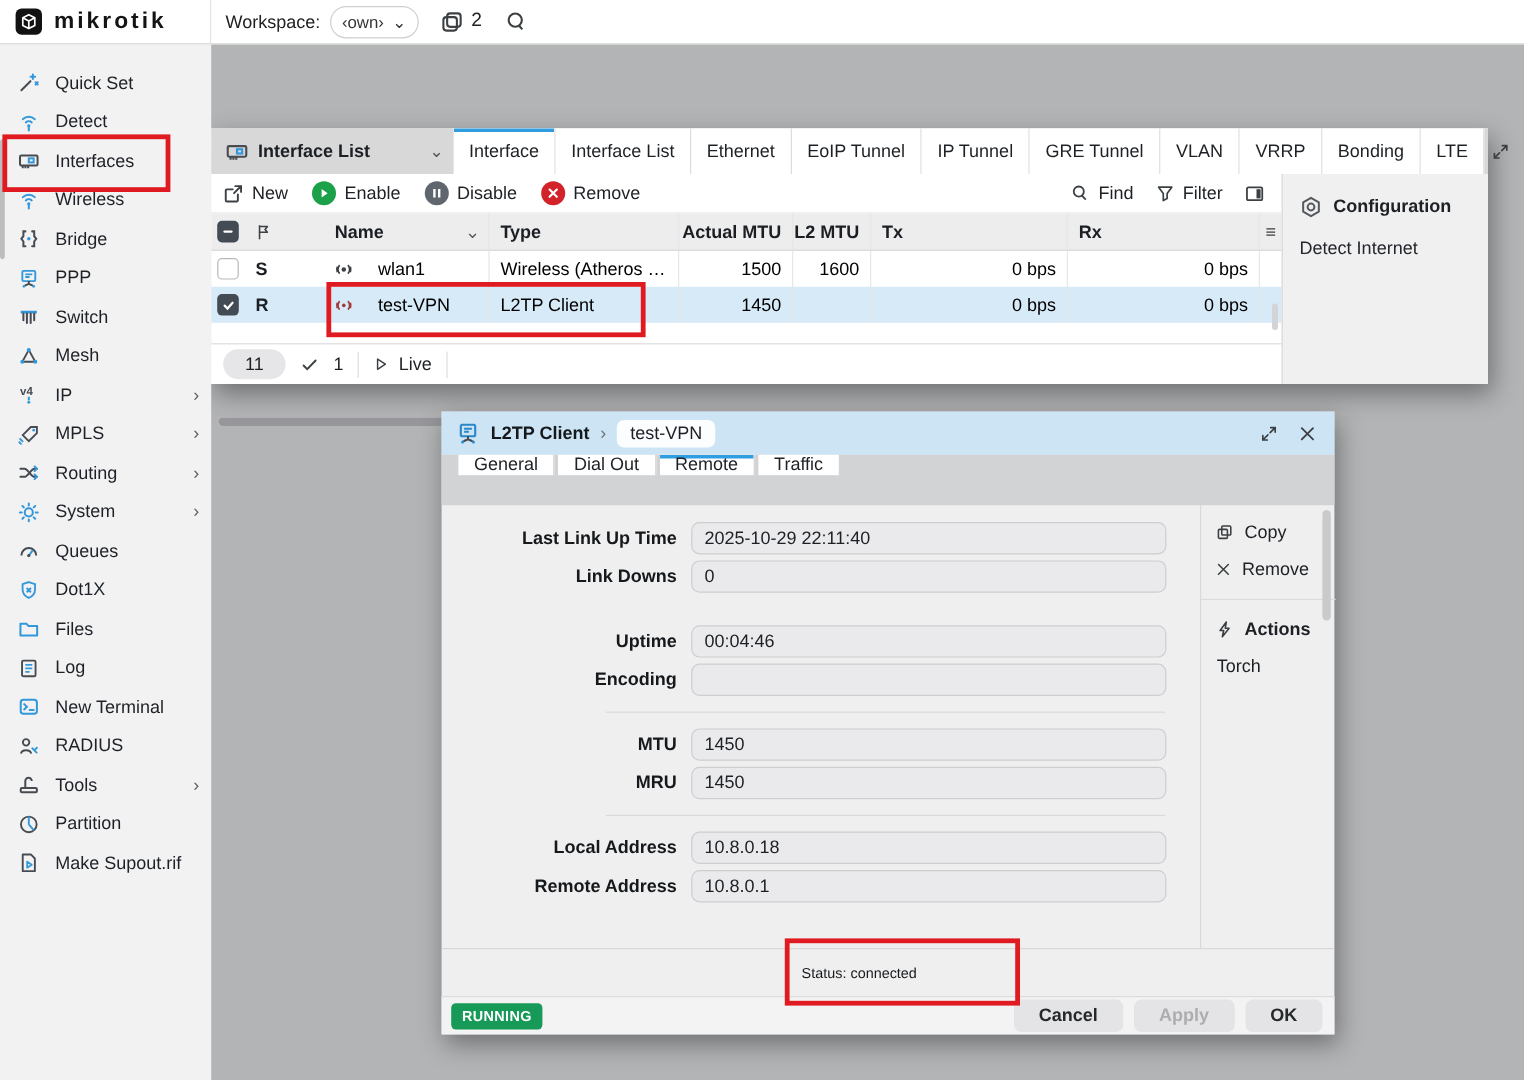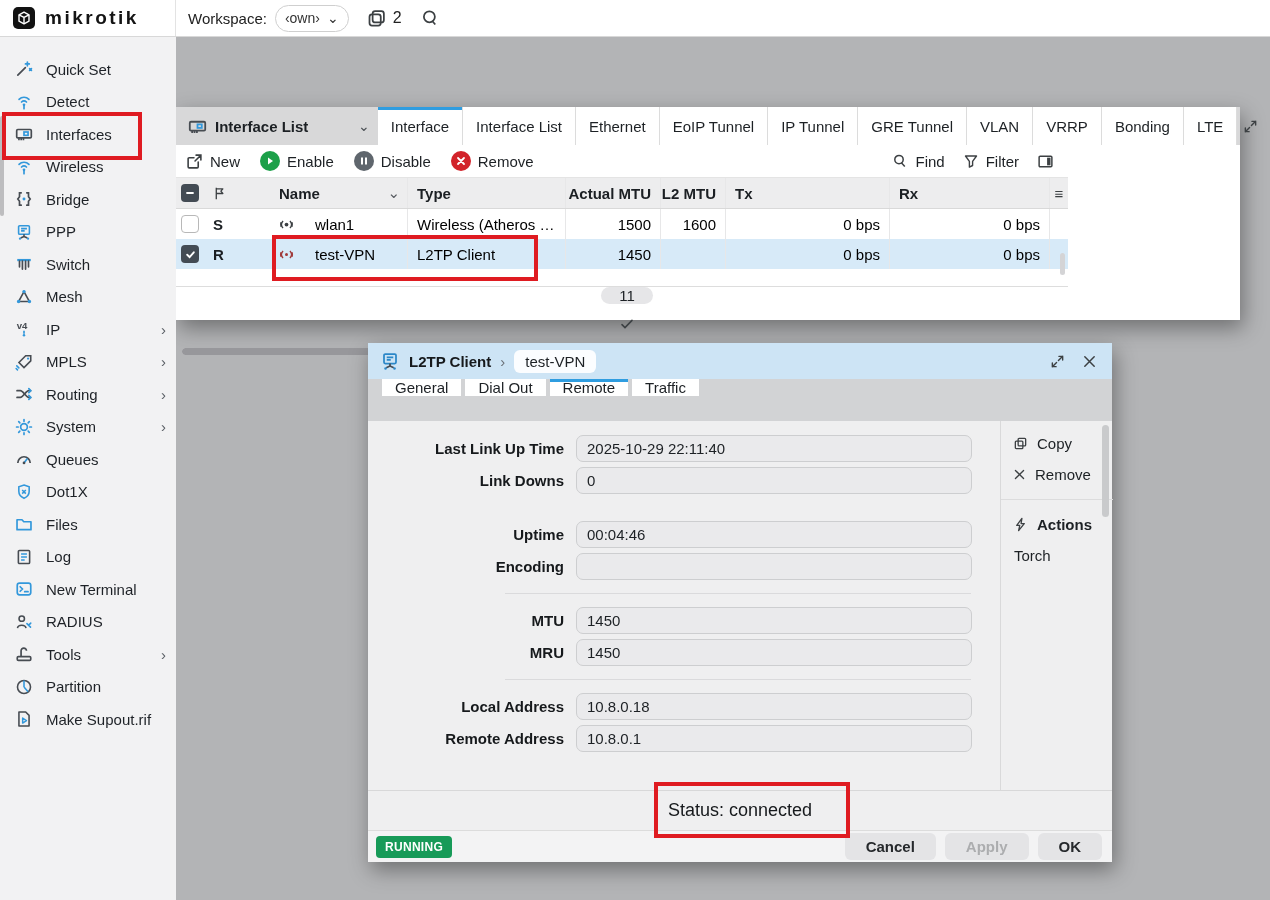--- a/index.html
+++ b/index.html
@@ -51,21 +51,21 @@
   .c-tx.num,.c-rx.num{justify-content:flex-end;padding-right:9px;padding-left:0;}
   .c-rx{width:160px;padding-left:9px;}
   .c-menu{width:18px;border-right:none;justify-content:center;color:#3c4043;font-size:15px;}
   .row-sel{background:#d7eaf8;}
   .cb{width:18px;height:18px;border-radius:4px;box-sizing:border-box;display:flex;align-items:center;justify-content:center;}
   .cb-dark{background:#434b54;} .cb-empty{background:#fff;border:1.5px solid #b8b8b8;}
   .flagtxt{font-weight:700;color:#1b1f23;}
   .hscroll{position:absolute;left:6px;top:170px;width:880px;height:7px;background:#dededf;border-radius:4px;}
   .hscroll .thumb{width:78%;height:7px;background:#97979b;border-radius:4px;}
   .vscroll-mini{position:absolute;left:884px;top:75px;width:5px;height:22px;background:#d4d4d6;border-radius:3px;}
-  .il-status{position:absolute;left:0;bottom:0;width:892px;height:34px;background:#fff;border-top:1px solid #ddd;display:flex;align-items:center;gap:12px;padding-left:10px;box-sizing:border-box;font-size:15px;color:#1d2125;flex-direction:column;}
+  .il-status{position:absolute;left:0;bottom:0;width:892px;height:34px;background:#fff;border-top:1px solid #ddd;display:flex;align-items:center;gap:12px;padding-left:10px;box-sizing:border-box;font-size:15px;color:#1d2125;}
   .pill{background:#e6e6e8;border-radius:13px;min-width:36px;height:25px;display:flex;align-items:center;justify-content:center;padding:0 8px;}
   .vsep{width:1px;height:22px;background:#dedede;}
   .livebtn{display:flex;align-items:center;gap:8px;}
   .cfg-panel{position:absolute;left:892px;top:38px;width:172px;bottom:0;background:#f0f0f1;border-left:1px solid #dadada;box-sizing:border-box;padding:18px 0 0 14px;}
   .cfg-title{display:flex;align-items:center;gap:9px;font-size:15px;font-weight:700;color:#1d2125;}
   .cfg-item{margin-top:17px;font-size:15px;color:#23272b;cursor:default;}
   
   #win-l2tp{left:368px;top:343px;width:744px;height:519px;background:#efeff0;}
   .l2-titlebar{position:absolute;left:0;top:0;right:0;height:36px;background:#cde4f5;display:flex;align-items:center;padding:0 10px 0 12px;box-sizing:border-box;gap:9px;}
   .l2-title{font-size:15px;font-weight:700;color:#16191c;}
@@ -80,21 +80,21 @@
   .field{width:396px;height:27px;background:#eaeaec;border:1px solid #cdced0;border-radius:7px;box-sizing:border-box;font-size:15px;color:#1d2125;display:flex;align-items:center;padding:0 10px;}
   .fgap{height:22px;}
   .fdiv{height:1px;background:#dadadc;margin:13px 0 13px 137px;width:466px;}
   .l2-side{position:absolute;left:632px;top:78px;width:112px;height:369px;border-left:1px solid #d9d9da;box-sizing:border-box;padding:14px 0 0 12px;font-size:15px;color:#1d2125;}
   .sitem{display:flex;align-items:center;gap:9px;margin-bottom:14px;cursor:default;}
   .sdiv{height:1px;background:#dcdcdd;margin:16px 0 16px -12px;width:112px;}
   .sitem.bold{font-weight:700;}
   .l2-scroll{position:absolute;right:3px;top:82px;width:7px;height:358px;}
   .l2-scroll .thumb{width:7px;height:92px;background:#c9cacc;border-radius:4px;}
   .l2-statusline{position:absolute;left:0;top:447px;width:744px;height:40px;border-top:1px solid #d8d8d9;box-sizing:border-box;display:flex;align-items:center;}
-  .l2-statusline span{margin-left:300px;font-size:18px;color:#16191c;}
+  .l2-statusline span{margin-left:300px;font-size:12px;color:#16191c;}
   .l2-footer{position:absolute;left:0;top:487px;width:744px;height:32px;background:#f3f3f4;border-top:1px solid #dcdcdc;box-sizing:border-box;display:flex;align-items:center;padding:0 10px 0 8px;}
   .badge{background:#179a58;color:#ffffff;font-size:12px;font-weight:700;letter-spacing:.3px;border-radius:4px;padding:4px 9px;}
   .btns{margin-left:auto;display:flex;gap:9px;}
   .btn{background:#e4e4e6;border-radius:6px;height:27px;display:flex;align-items:center;justify-content:center;font-size:15px;font-weight:700;color:#26292c;padding:0 21px;cursor:default;}
   .btn.disabled{color:#acadaf;}
   
   .anno{position:absolute;border:4px solid #df1b21;z-index:60;pointer-events:none;}
 </style>
 </head>
 <body>
@@ -581,20 +581,30 @@
       <div class="vsep"></div>
       <div class="livebtn">
         <svg class="ic" width="13" height="13" viewBox="0 0 16 16">
             <path d="M4.5 2.8v10.4l8-5.2z" fill="none" stroke="#3c4043" stroke-width="1.5" stroke-linejoin="round"></path>
           </svg>
         <span>Live</span>
       </div>
       <div class="vsep"></div>
     </div>
 
+    <div class="cfg-panel">
+      <div class="cfg-title">
+        <svg class="ic" width="19" height="19" viewBox="0 0 16 16">
+            <path d="M8 1.6l5.5 3.2v6.4L8 14.4l-5.5-3.2V4.8z" fill="none" stroke="#55595e" stroke-width="1.4" stroke-linejoin="round"></path>
+            <circle cx="8" cy="8" r="2.4" fill="none" stroke="#55595e" stroke-width="1.4"></circle>
+          </svg>
+        <span>Configuration</span>
+      </div>
+      <div class="cfg-item"><span>Detect Internet</span></div>
+    </div>
   </div>
 
   <div class="window" id="win-l2tp">
     <div class="l2-titlebar">
       <svg class="ic" width="20" height="20" viewBox="0 0 16 16">
           <g fill="none" stroke="#2b87c8" stroke-width="1.4">
             <rect x="3.2" y="2.4" width="9.6" height="7.6" rx="1"></rect>
             <path d="M5.4 5h5.2M5.4 7h3.2"></path>
           </g>
           <g stroke="#474c52" stroke-width="1.4" fill="none">

